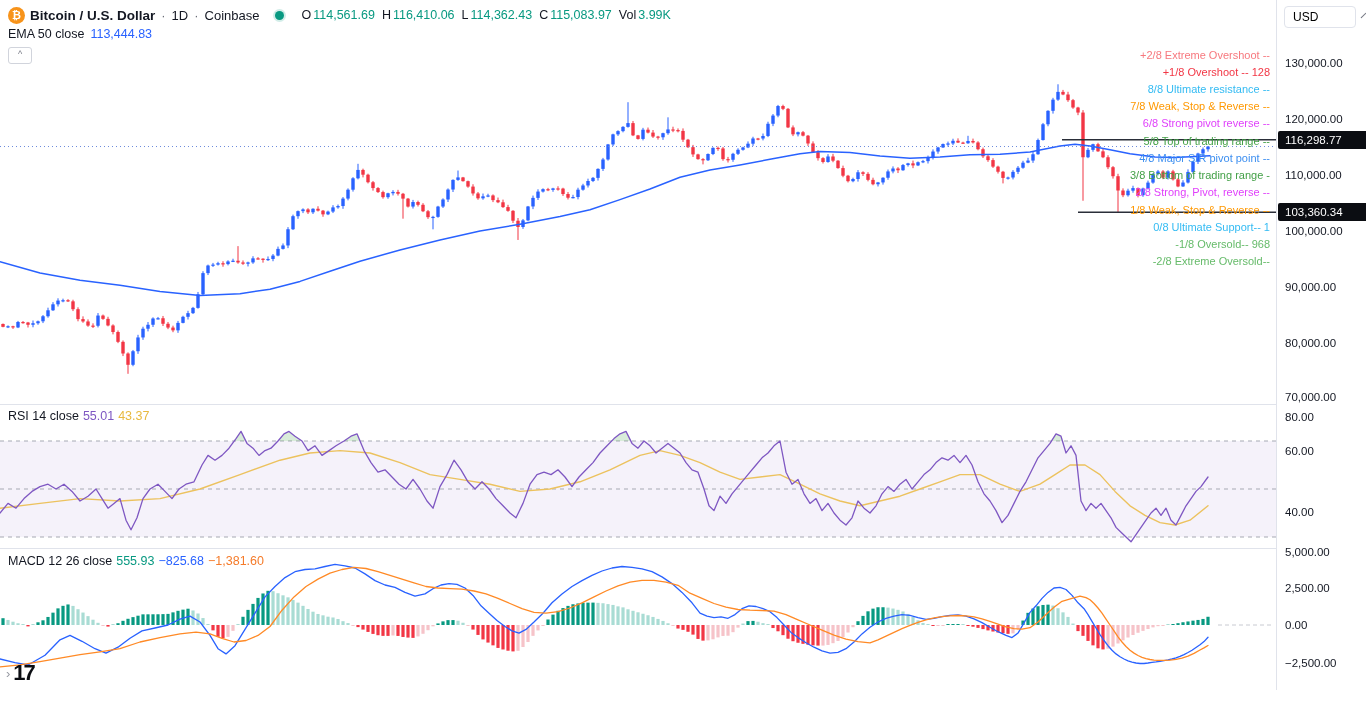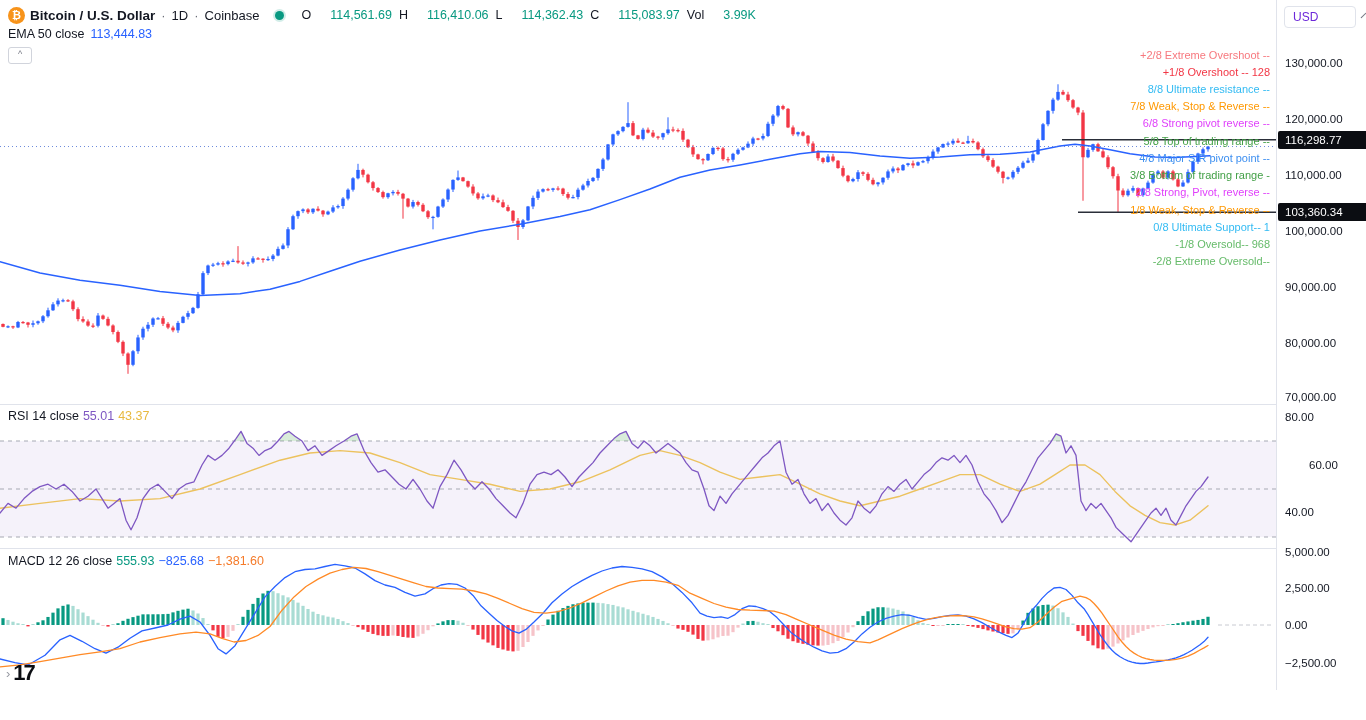--- a/index.html
+++ b/index.html
@@ -10,33 +10,33 @@
   .legend-row{display:flex;align-items:center;gap:5px;height:20px;}
   .coin-icon{width:17px;height:17px;border-radius:50%;background:#f7931a;color:#fff;
              font-size:11px;font-weight:700;display:flex;align-items:center;justify-content:center;}
   .sym{font-size:13.5px;font-weight:700;color:#131722;}
   .dot-sep{color:#6a6d78;font-size:13px;margin:0 1px;}
   .tfx{font-size:13px;color:#131722;}
   .status-dot{width:9px;height:9px;border-radius:50%;background:#089981;margin:0 6px 0 10px;
               box-shadow:0 0 0 2px rgba(8,153,129,.18);}
   .ohlc{display:flex;align-items:center;font-size:12.5px;}
   .ohlc .lab{color:#131722;margin-left:7px;}
-  .ohlc .val{color:#089981;margin-left:19px;}
+  .ohlc .val{color:#089981;margin-left:2px;}
   .legend-sub{font-size:12.5px;color:#131722;height:18px;display:flex;align-items:center;gap:6px;}
   .ema-val{color:#2962ff;}
   .collapse-btn{width:22px;height:15px;border:1px solid #d1d4dc;border-radius:3px;background:#fff;
                 color:#787b86;font-size:9px;line-height:13px;text-align:center;margin-top:4px;cursor:pointer;}
   .pane-legend{position:absolute;left:8px;z-index:6;display:flex;align-items:center;gap:4px;font-size:12.5px;}
   .rsi-val{color:#7e57c2;} .rsi-ma{color:#e8b93f;}
   .macd-hist-v{color:#089981;} .macd-v{color:#2962ff;} .macd-sig-v{color:#f57b2a;}
   
   .axis-col{position:absolute;left:1276px;top:0;width:90px;height:690px;background:#fff;
             border-left:1px solid #e0e3eb;z-index:5;}
   .currency-btn{position:absolute;left:7px;top:6px;width:72px;height:22px;border:1px solid #e0e3eb;
-                border-radius:4px;background:#fff;color:#6d28d9;font-size:12px;display:flex;
+                border-radius:4px;background:#fff;color:#000000;font-size:12px;display:flex;
                 align-items:center;justify-content:space-between;padding:0 8px;box-sizing:border-box;cursor:pointer;gap:45px;}
   .chev-down{width:6px;height:6px;border-right:1.5px solid #787b86;border-bottom:1.5px solid #787b86;
              transform:rotate(45deg);margin-top:-3px;}
   .axis-label{position:absolute;left:8px;transform:translateY(-50%);font-size:11.5px;color:#131722;white-space:nowrap;}
   .axis-badge{position:absolute;left:1px;width:86px;height:18px;transform:translateY(-50%);
               background:#0b0d12;color:#fff;font-size:11.5px;line-height:18px;padding-left:7px;
               border-radius:2px;white-space:nowrap;z-index:6;}
   
   .murrey-label{position:absolute;right:96px;transform:translateY(-50%);font-size:11px;white-space:nowrap;z-index:4;}
   
@@ -875,21 +875,21 @@
     </div>
     <div id="axis-labels">
         <div class="axis-label" style="top: 63px;">130,000.00</div>
         <div class="axis-label" style="top: 119px;">120,000.00</div>
         <div class="axis-label" style="top: 175px;">110,000.00</div>
         <div class="axis-label" style="top: 231px;">100,000.00</div>
         <div class="axis-label" style="top: 287px;">90,000.00</div>
         <div class="axis-label" style="top: 343px;">80,000.00</div>
         <div class="axis-label" style="top: 397px;">70,000.00</div>
         <div class="axis-label" style="top: 417px;">80.00</div>
-        <div class="axis-label" style="top: 465px; margin-left: 24px;">60.00</div>
+        <div class="axis-label" style="top: 451px;">60.00</div>
         <div class="axis-label" style="top: 512px;">40.00</div>
         <div class="axis-label" style="top: 552px;">5,000.00</div>
         <div class="axis-label" style="top: 588px;">2,500.00</div>
         <div class="axis-label" style="top: 625px;">0.00</div>
         <div class="axis-label" style="top: 663px;">−2,500.00</div>
         <div class="axis-badge" style="top: 140px;">116,298.77</div>
         <div class="axis-badge" style="top: 212px;">103,360.34</div>
       </div>
   </div>
 

